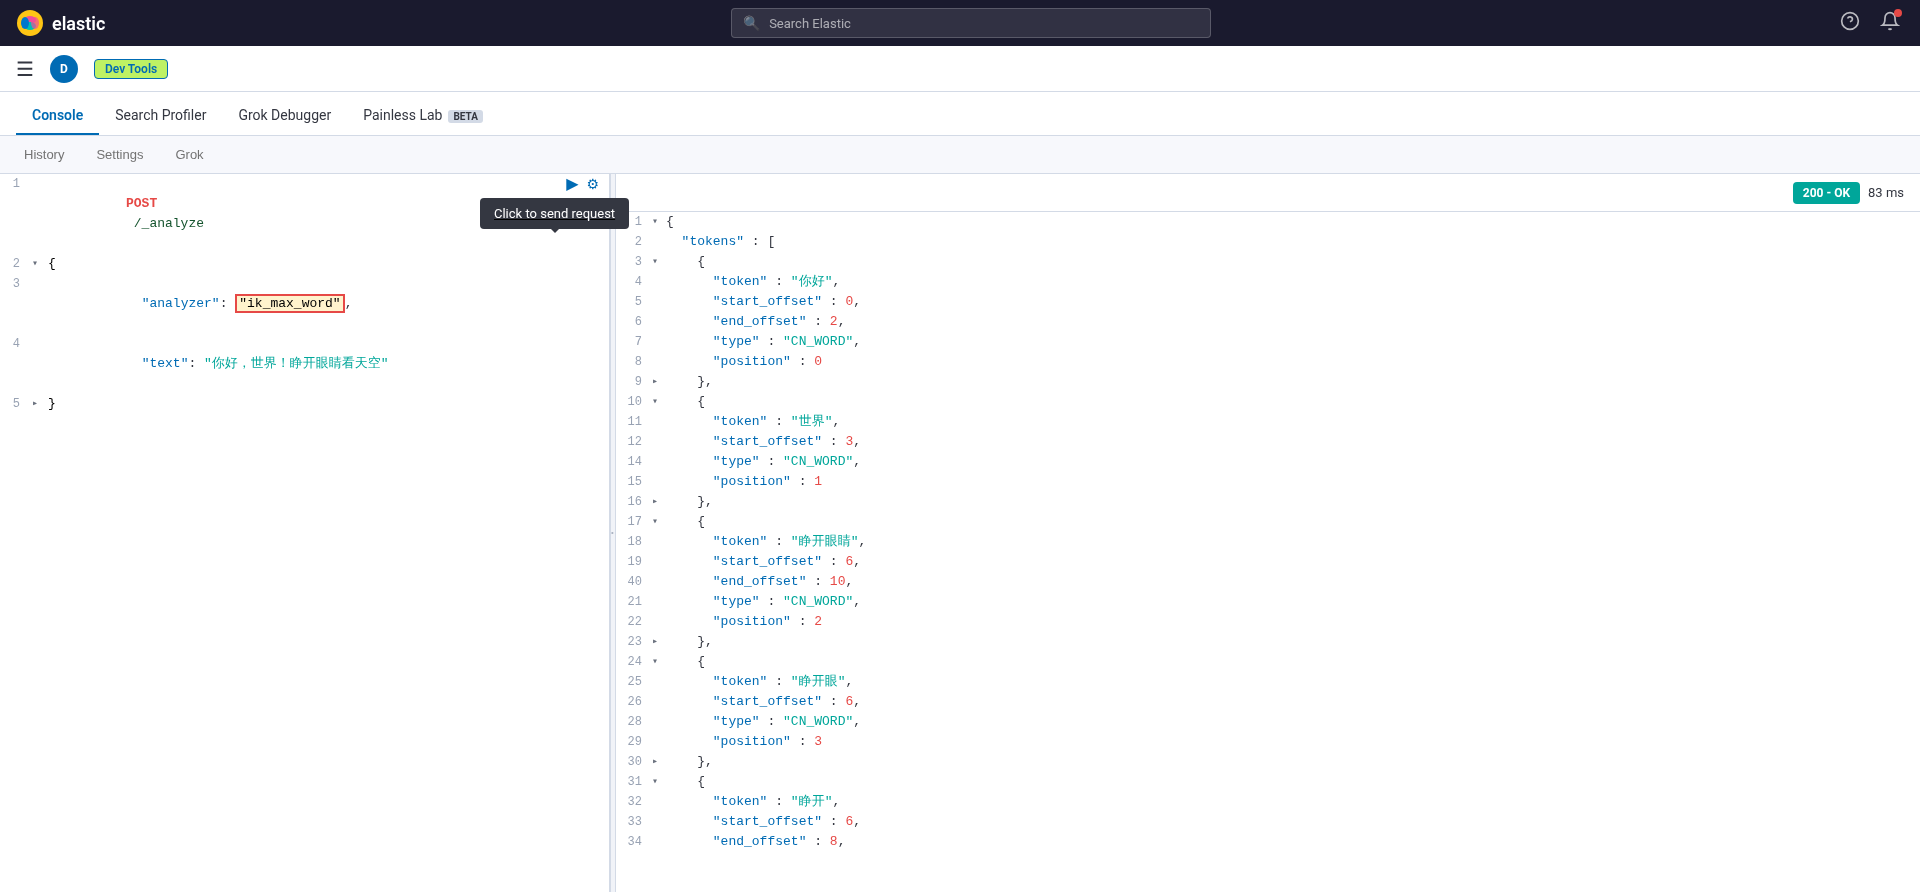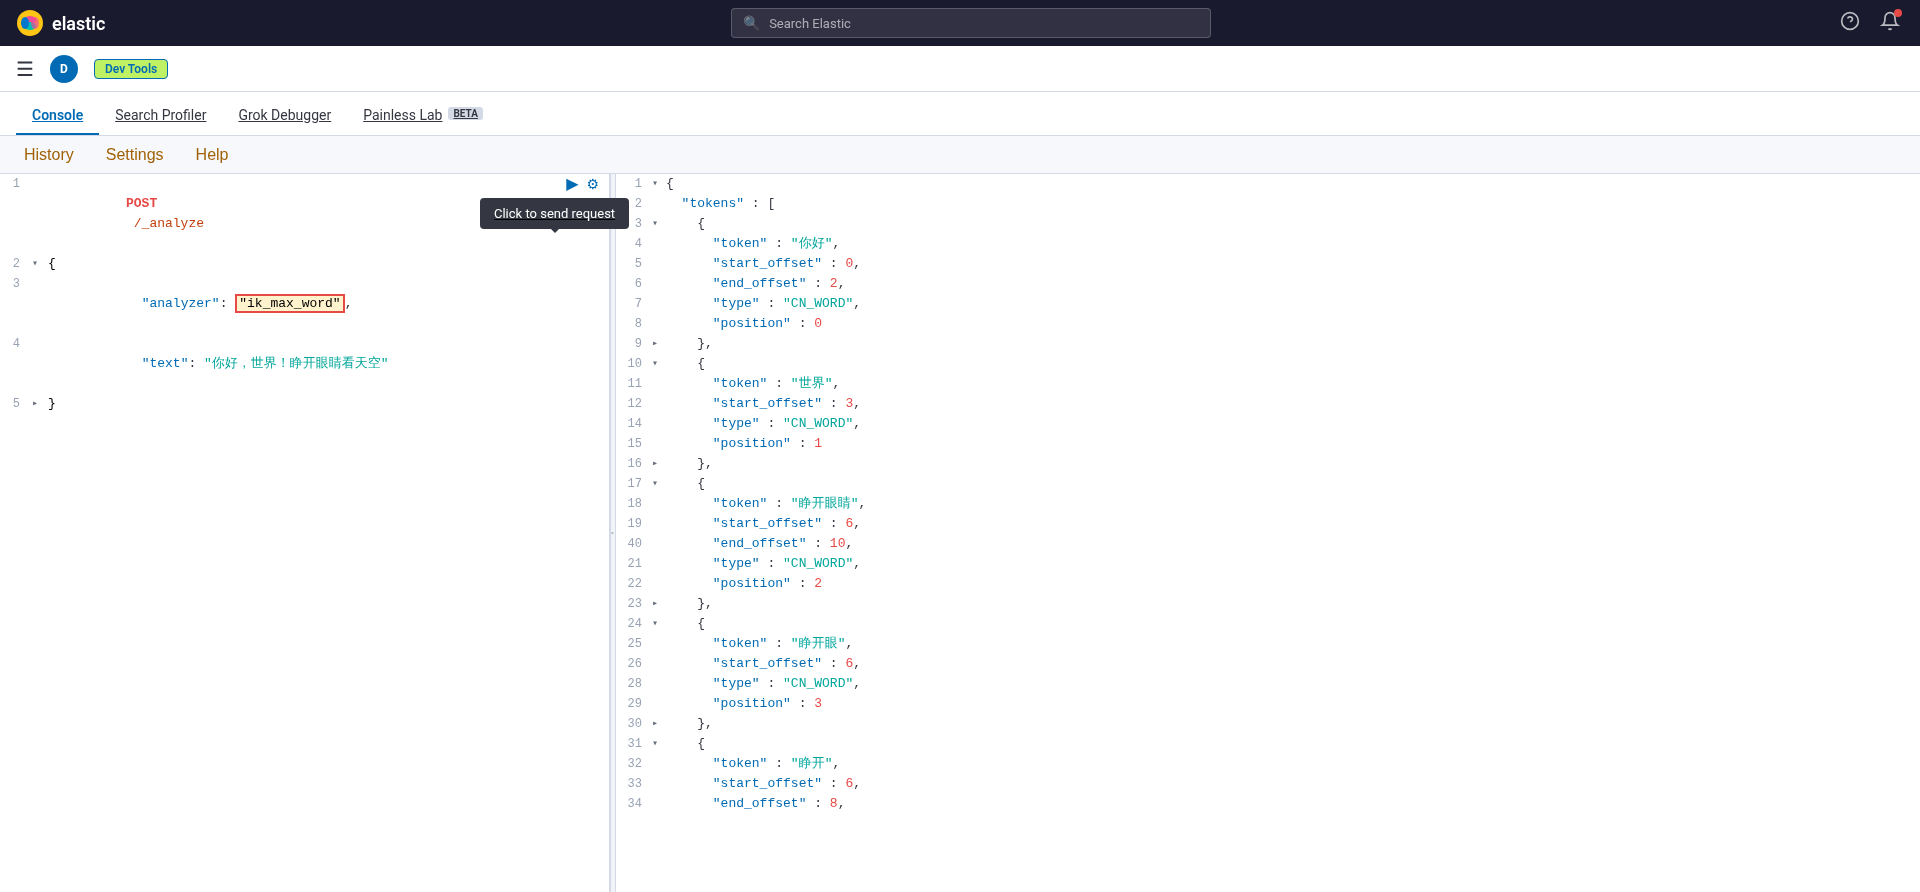--- a/index.html
+++ b/index.html
@@ -108,25 +108,24 @@
       padding: 0 16px;
       height: 44px;
     }
     .tab {
       padding: 10px 16px;
       font-size: 14px;
       color: #343741;
       cursor: pointer;
       border-bottom: 2px solid transparent;
       display: flex;
-      align-items: flex-start;
+      align-items: flex-end;
       gap: 6px;
       font-weight: 400;
       user-select: none;
-      text-decoration: underline;
     }
     .tab.active {
       color: #006BB4;
       border-bottom: 2px solid #006BB4;
       font-weight: 600;
     }
     .beta-badge {
       background: #d3dae6;
       color: #343741;
       font-size: 10px;
@@ -142,22 +141,22 @@
       height: 38px;
       display: flex;
       align-items: center;
       padding: 0 16px;
       gap: 16px;
     }
     .tool-bar-btn {
       background: none;
       border: none;
       cursor: pointer;
-      font-size: 16px;
-      color: #a16207;
+      font-size: 13px;
+      color: #737373;
       padding: 4px 8px;
       font-weight: 400;
     }
 
     
     .main-content {
       display: flex;
       height: calc(892px - 46px - 46px - 44px - 38px);
       overflow: hidden;
     }
@@ -401,39 +400,39 @@
   </div>
   <div class="tab">
     <span>Painless Lab</span>
     <span class="beta-badge">BETA</span>
   </div>
 </div>
 
 <div class="tool-bar">
   <button class="tool-bar-btn">History</button>
   <button class="tool-bar-btn">Settings</button>
-  <button class="tool-bar-btn">Help</button>
+  <button class="tool-bar-btn">Grok</button>
 </div>
 
 <div class="main-content">
 
   <div class="editor-pane">
 
     <div class="tooltip-container">
       <div class="tooltip-box">Click to send request</div>
     </div>
 
     <div class="editor-content">
 
       <div class="code-line">
         <span class="line-number">1</span>
         <span class="line-arrow"></span>
         <span class="line-code">
           <span class="kw-method">POST</span>
-          <span style="color:#c2410c;margin-top:26px;"> /_analyze</span>
+          <span style="color:#14532d;margin-top:26px;"> /_analyze</span>
         </span>
         <div class="line-actions">
           <button class="line-action-btn" title="Run">▶</button>
           <button class="line-action-btn" title="Copy as cURL" style="font-size:14px;">⚙</button>
         </div>
       </div>
 
       <div class="code-line">
         <span class="line-number">2</span>
         <span class="line-arrow" style="cursor:pointer;color:#69707d;">▾</span>
@@ -462,20 +461,24 @@
         <span class="line-code">}</span>
       </div>
     </div>
   </div>
 
   <div class="pane-divider">
     <span style="writing-mode:vertical-lr;font-size:14px;color:#98a2b3;">⋮</span>
   </div>
 
   <div class="response-pane">
+    <div class="response-header">
+      <span class="status-badge">200 - OK</span>
+      <span class="time-badge">83 ms</span>
+    </div>
     <div class="response-content">
 
       <div class="resp-line">
         <span class="resp-line-num">1</span>
         <span class="resp-arrow" style="cursor:pointer;">▾</span>
         <span class="resp-code">{</span>
       </div>
 
       <div class="resp-line">
         <span class="resp-line-num">2</span>

